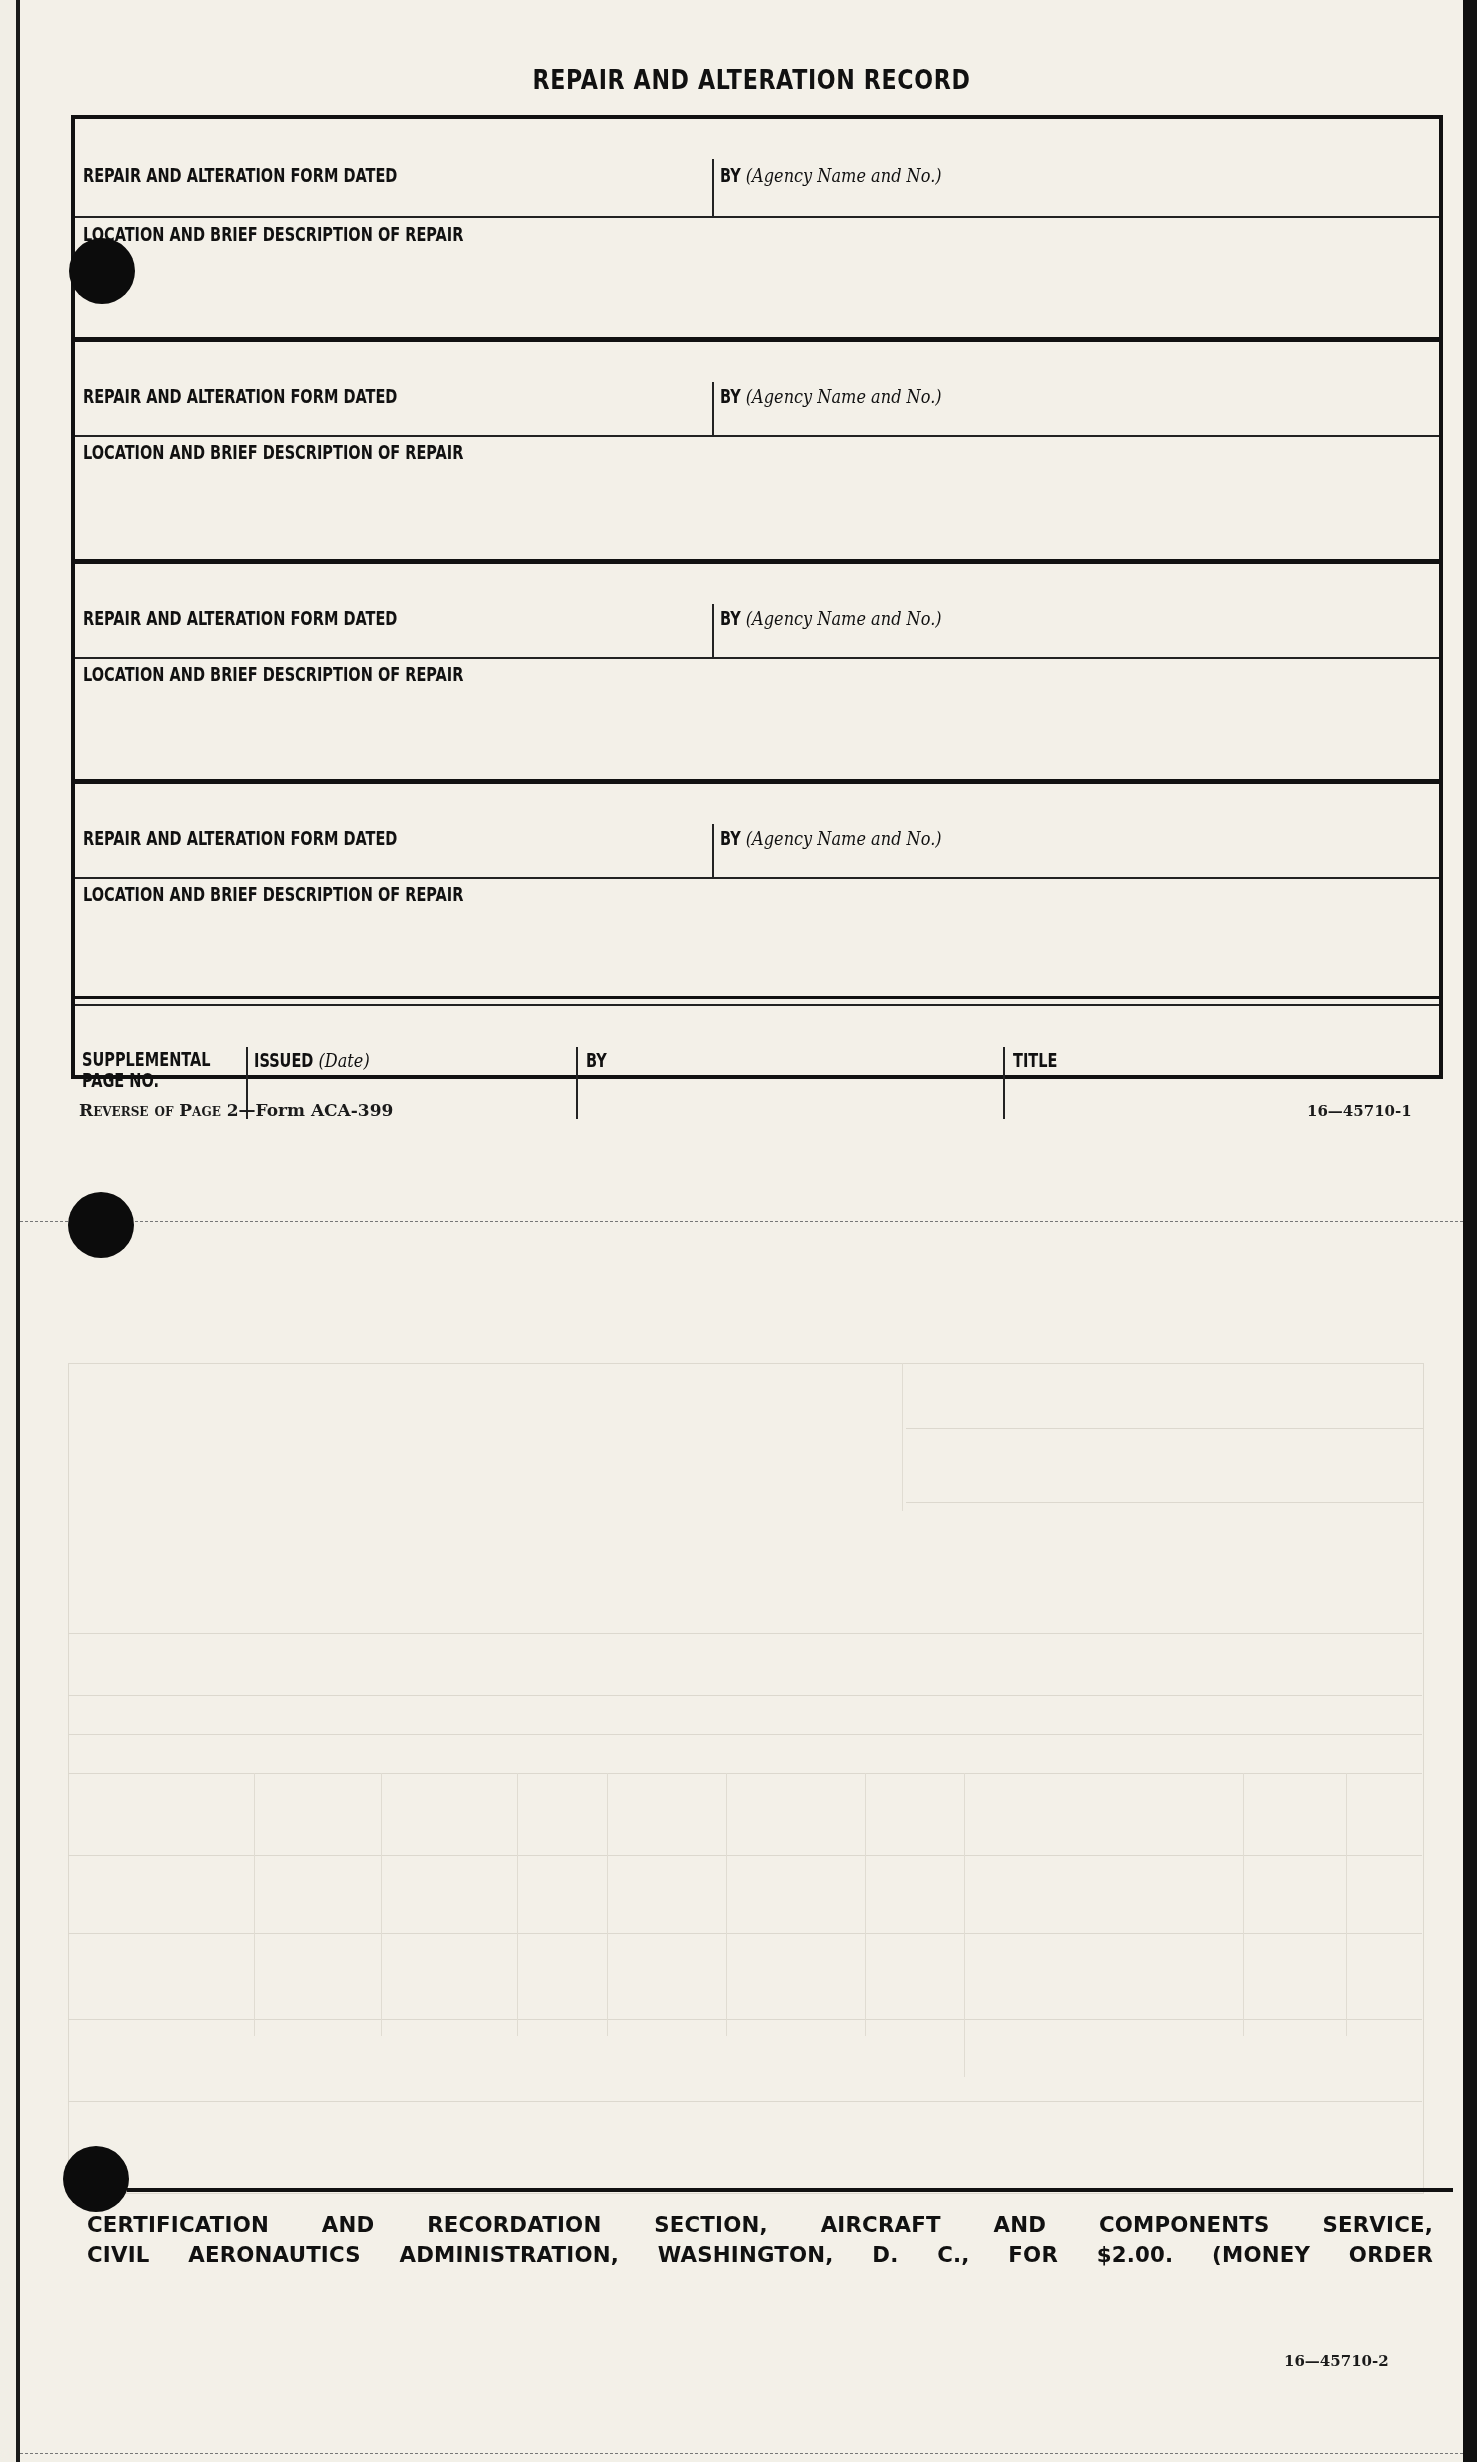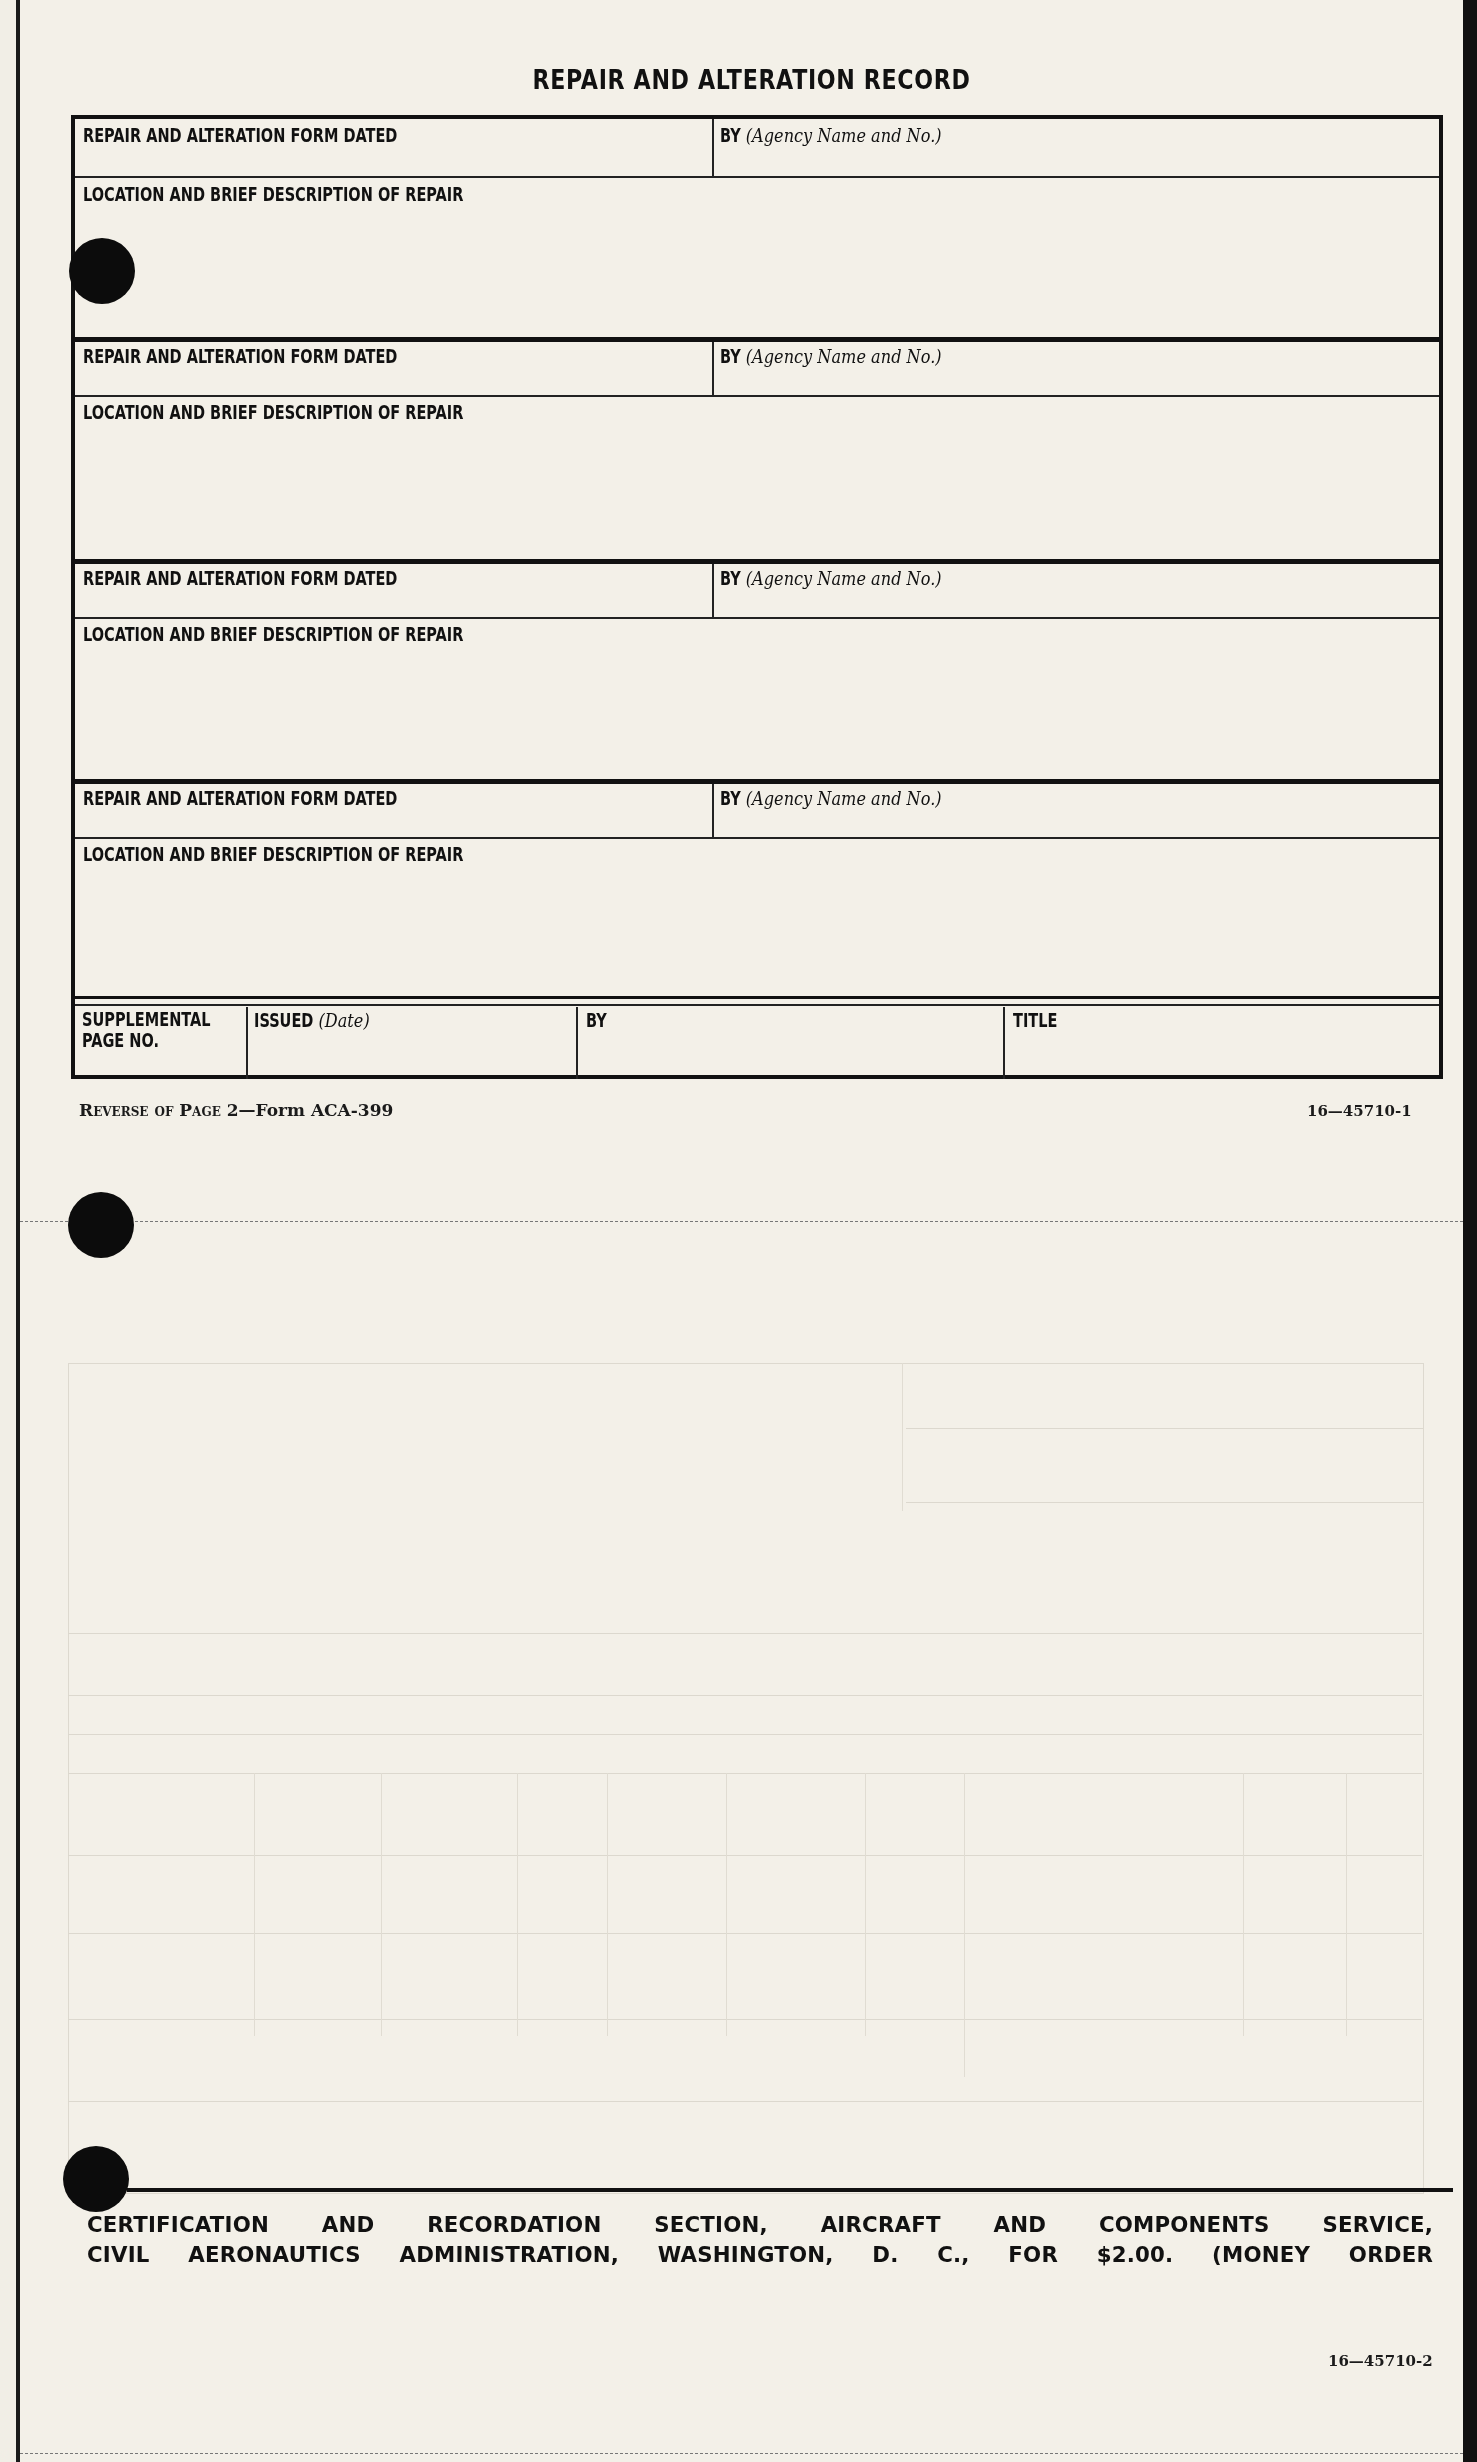--- a/index.html
+++ b/index.html
@@ -21,21 +21,21 @@
     position: absolute; left: 0; width: 1463px; text-align: center;
     font-family: "DejaVu Sans", sans-serif; font-weight: bold;
     letter-spacing: 0.8px; color: #111;
   }
   #title-top { top: 64px; font-size: 27px; transform: scaleX(0.82); }
   #title-mid { top: 1285px; font-size: 24.6px; }
   .record-frame {
     position: absolute; left: 51px; top: 115px; width: 1372px; height: 964px;
     border: 4.1px solid #111; box-sizing: border-box;
   }
-  .block { position: absolute; left: 0; width: 100%; }
+  .block { position: absolute; left: 0; width: 100%; margin-top: 40px; }
   .block-sep { position: absolute; left: 0; width: 100%; height: 4.9px; background: #111; }
   .row-line { position: absolute; left: 0; width: 100%; height: 1.6px; background: #222; }
   .vdiv { position: absolute; width: 1.6px; background: #222; }
   .label {
     position: absolute; font-size: 19px; font-weight: bold;
     font-family: "DejaVu Sans Condensed", "DejaVu Sans", sans-serif;
     transform-origin: left top; transform: scaleX(0.85); white-space: nowrap; color: #111;
   }
   .label i { font-family: "DejaVu Serif", serif; font-weight: normal; font-style: italic; }
   .footer-left {
@@ -179,21 +179,21 @@
   <div class="ghost-vline" style="left:845px;top:1773px;height:263px;"></div>
   <div class="ghost-vline" style="left:944px;top:1773px;height:304px;"></div>
   <div class="ghost-vline" style="left:1223px;top:1773px;height:263px;"></div>
   <div class="ghost-vline" style="left:1326px;top:1773px;height:263px;"></div>
 
   <div class="notice-rule"></div>
   <div class="notice">
     <span>CERTIFICATION AND RECORDATION SECTION, AIRCRAFT AND COMPONENTS SERVICE,</span>
     <span>CIVIL AERONAUTICS ADMINISTRATION, WASHINGTON, D. C., FOR $2.00. (MONEY ORDER</span>
   </div>
-  <div class="formno" style="left:1264px;top:2352px;margin-left:44px;">16—45710-2</div>
+  <div class="formno" style="left:1264px;top:2352px;">16—45710-2</div>
 
   <div class="perf" style="top:2453px;"></div>
 
   <div class="punch" style="left:49px;top:238px;"></div>
   <div class="punch" style="left:48px;top:1192px;"></div>
   <div class="punch" style="left:43px;top:2146px;"></div>
 </div>
 <div class="edge-right"></div>
 
 

